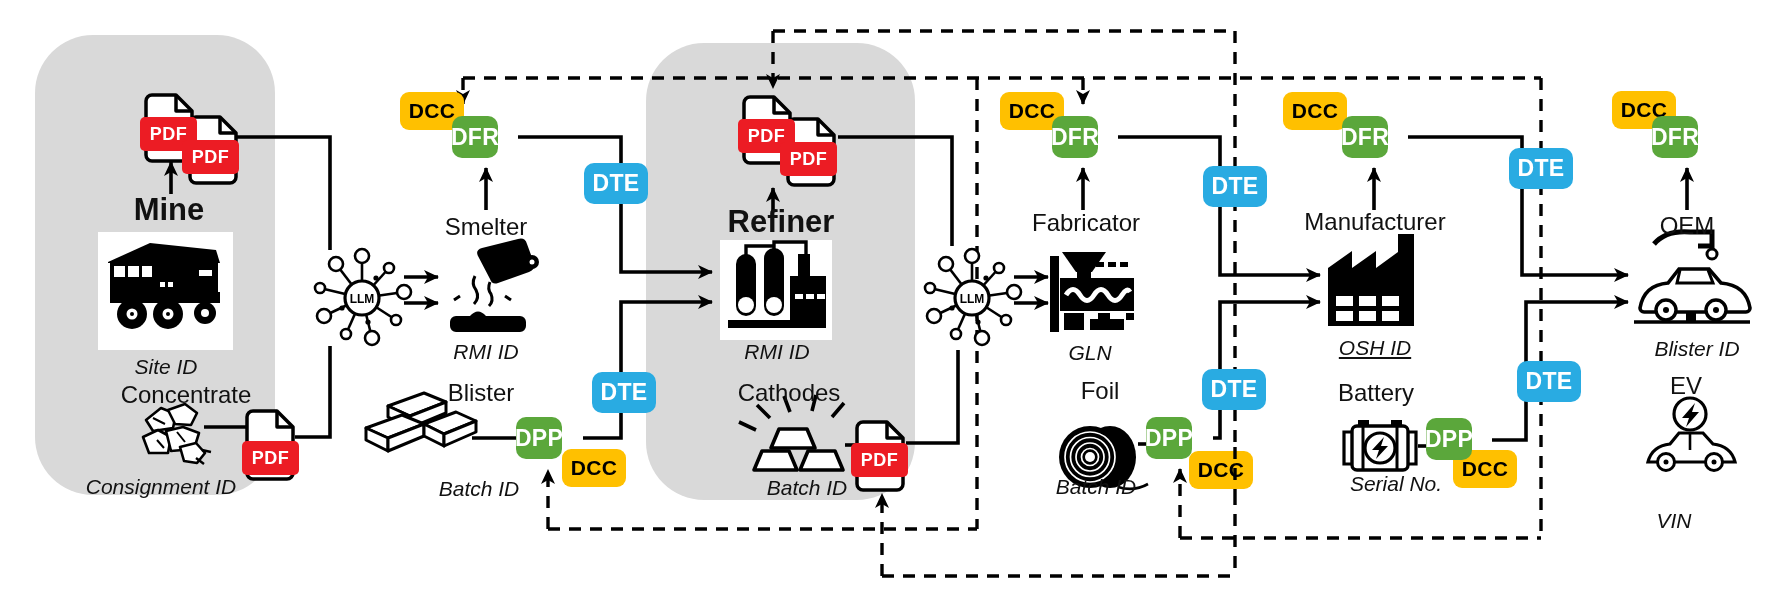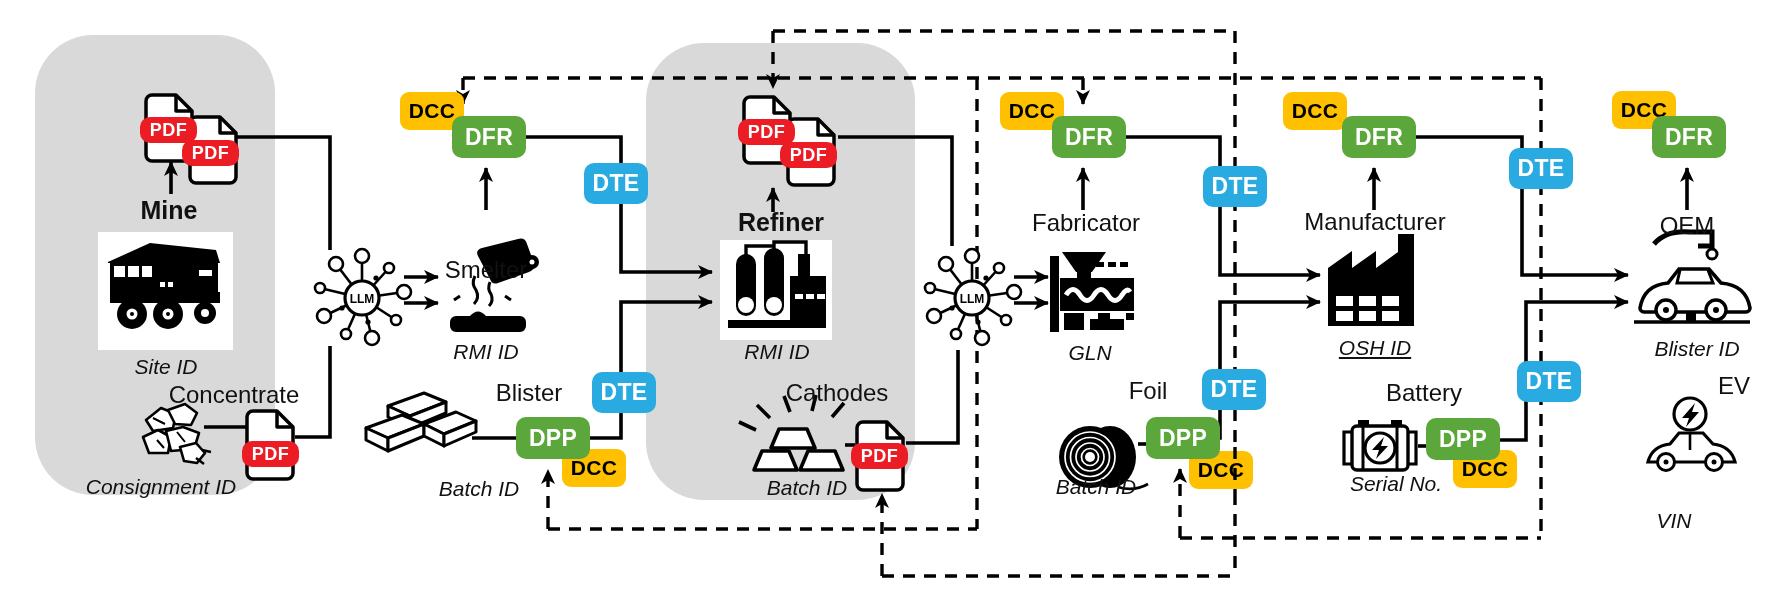--- a/index.html
+++ b/index.html
@@ -4,30 +4,30 @@
 <style>
   html,body{margin:0;padding:0;background:#fff;}
   #canvas{position:relative;width:1776px;height:604px;background:#fff;overflow:hidden;
           font-family:"Liberation Sans",sans-serif;}
   .graybox{position:absolute;background:#D9D9D9;border-radius:58px;z-index:0;}
   svg.layer{position:absolute;left:0;top:0;z-index:1;}
   svg.toplayer{position:absolute;left:0;top:0;z-index:3;pointer-events:none;}
   .badge{position:absolute;display:flex;align-items:center;justify-content:center;
          font-weight:bold;border-radius:10px;z-index:2;letter-spacing:.3px;}
   .b-dcc{background:#FFC000;color:#000;width:64px;height:38px;font-size:21px;border-radius:9px;}
-  .b-green{background:#5BA73B;color:#fff;width:74px;height:42px;font-size:23px;}
+  .b-green{background:#5BA73B;color:#fff;width:46px;height:42px;font-size:23px;}
   .b-dte{background:#29ABE2;color:#fff;width:64px;height:41px;font-size:23px;}
   .pdf-badge{position:absolute;display:flex;align-items:center;justify-content:center;
-         background:#EC1C24;color:#fff;width:57px;height:26px;font-size:18px;font-weight:bold;
-         border-radius:10px;z-index:2;letter-spacing:.5px;}
+         background:#EC1C24;color:#fff;width:57px;height:34px;font-size:18px;font-weight:bold;
+         border-radius:5px;z-index:2;letter-spacing:.5px;}
   .lbl{position:absolute;transform:translate(-50%,-50%);color:#111;white-space:nowrap;z-index:2;}
   .stage{font-size:24px;}
-  .bold{font-weight:bold;font-size:25px;}
+  .bold{font-weight:bold;font-size:31px;}
   .id{font-style:italic;font-size:21px;}
-  .prod{font-size:24px;margin-left:48px;}
+  .prod{font-size:24px;}
 </style>
 </head>
 <body>
 
 <div id="canvas">
 
   <div class="graybox" style="left:35px;top:35px;width:240px;height:460px;"></div>
   <div class="graybox" style="left:646px;top:43px;width:269px;height:457px;"></div>
 
   <svg class="layer" width="1776" height="604" viewBox="0 0 1776 604">
@@ -366,21 +366,21 @@
 
   <svg class="toplayer" width="1776" height="604" viewBox="0 0 1776 604">
     <path d="M1235,447 V493" stroke="#000" stroke-width="3.4" fill="none" stroke-dasharray="12 9"></path>
   </svg>
 
   <div class="lbl bold" style="left:169px;top:210px;">Mine</div>
   <div class="lbl id" style="left:166px;top:339px;margin-top:28px;">Site ID</div>
   <div class="lbl prod" style="left:186px;top:395px;">Concentrate</div>
   <div class="lbl id" style="left:161px;top:487px;">Consignment ID</div>
 
-  <div class="lbl stage" style="left:486px;top:227px;margin-top:43px;">Smelter</div>
+  <div class="lbl stage" style="left:486px;top:227px;">Smelter</div>
   <div class="lbl id" style="left:486px;top:352px;">RMI ID</div>
   <div class="lbl prod" style="left:481px;top:393px;">Blister</div>
   <div class="lbl id" style="left:479px;top:489px;">Batch ID</div>
 
   <div class="lbl bold" style="left:781px;top:222px;">Refiner</div>
   <div class="lbl id" style="left:777px;top:352px;">RMI ID</div>
   <div class="lbl prod" style="left:789px;top:393px;">Cathodes</div>
   <div class="lbl id" style="left:807px;top:488px;">Batch ID</div>
 
   <div class="lbl stage" style="left:1086px;top:223px;">Fabricator</div>

